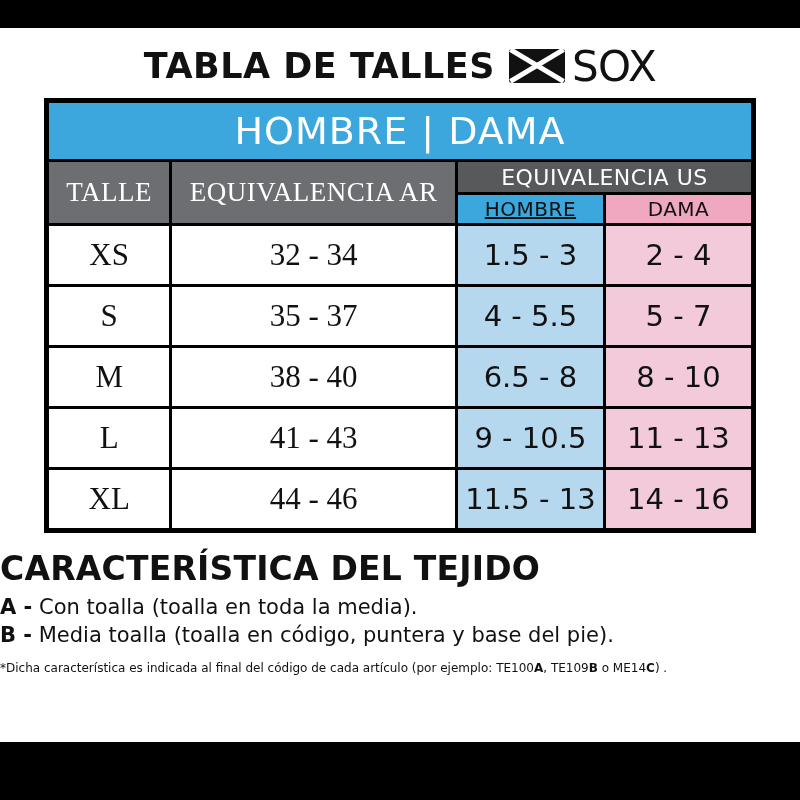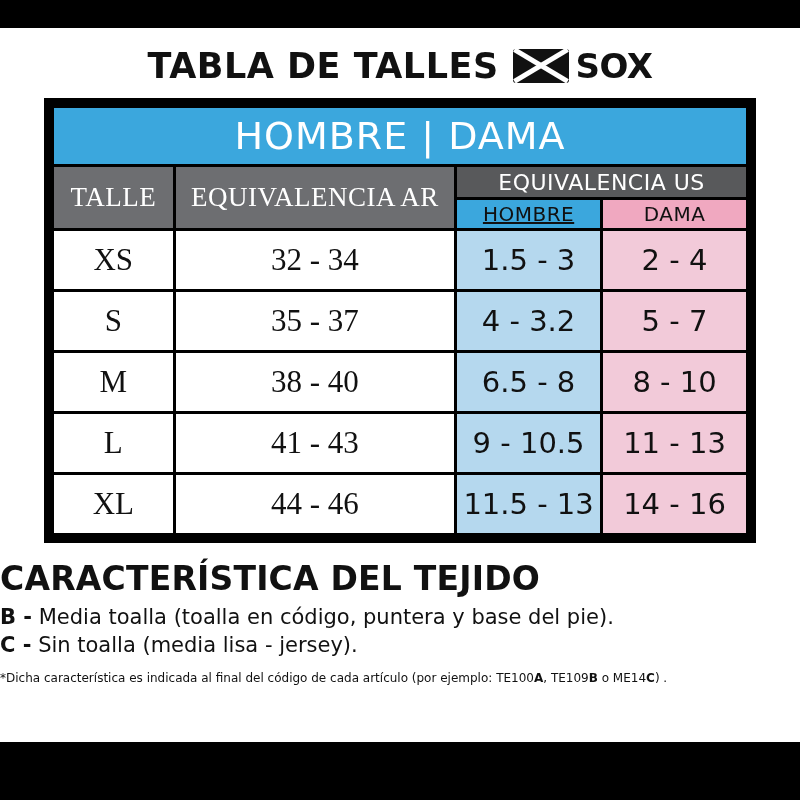--- a/index.html
+++ b/index.html
@@ -67,31 +67,31 @@
     background: #ffffff;
     width: 62px;
     height: 5px;
     left: -3px;
     top: 14px;
     transform-origin: center;
   }
   .logo-mark::before { transform: rotate(31deg); }
   .logo-mark::after  { transform: rotate(-31deg); }
   .logo-text {
-    font-size: 34px;
-    font-weight: bold;
+    font-size: 42px;
+    font-weight: normal;
     color: #111111;
     font-family: "DejaVu Sans", sans-serif;
     letter-spacing: -0.5px;
   }
 
   
   .table-wrap {
     margin: 0 44px;
-    border: 7px solid #000000;
+    border: 2px solid #000000;
     box-sizing: border-box;
   }
   table.size-table {
     border-collapse: collapse;
     width: 100%;
     table-layout: fixed;
   }
   table.size-table td, table.size-table th {
     border: 3px solid #000000;
     text-align: center;
@@ -234,21 +234,21 @@
 
           <tr>
             <td class="cell-white">XS</td>
             <td class="cell-white">32 - 34</td>
             <td class="cell-blue">1.5 - 3</td>
             <td class="cell-pink">2 - 4</td>
           </tr>
           <tr>
             <td class="cell-white">S</td>
             <td class="cell-white">35 - 37</td>
-            <td class="cell-blue">4 - 3.2</td>
+            <td class="cell-blue">4 - 5.5</td>
             <td class="cell-pink">5 - 7</td>
           </tr>
           <tr>
             <td class="cell-white">M</td>
             <td class="cell-white">38 - 40</td>
             <td class="cell-blue">6.5 - 8</td>
             <td class="cell-pink">8 - 10</td>
           </tr>
           <tr>
             <td class="cell-white">L</td>
@@ -263,27 +263,27 @@
             <td class="cell-pink">14 - 16</td>
           </tr>
         </tbody>
       </table>
     </div>
 
     <div class="features">
       <div class="features-title">CARACTERÍSTICA DEL TEJIDO</div>
 
       <div class="feature-line">
+        <b>A -</b>
+        <span>Con toalla (toalla en toda la media).</span>
+      </div>
+      <div class="feature-line">
         <b>B -</b>
         <span>Media toalla (toalla en código, puntera y base del pie).</span>
       </div>
-      <div class="feature-line">
-        <b>C -</b>
-        <span>Sin toalla (media lisa - jersey).</span>
-      </div>
 
       <div class="note">
         <span>*Dicha característica es indicada al final del código de cada artículo (por ejemplo: TE100</span><b>A</b><span>, TE109</span><b>B</b><span> o ME14</span><b>C</b><span>) .</span>
       </div>
     </div>
 
   </div>
 </div>
 
 </body></html>

